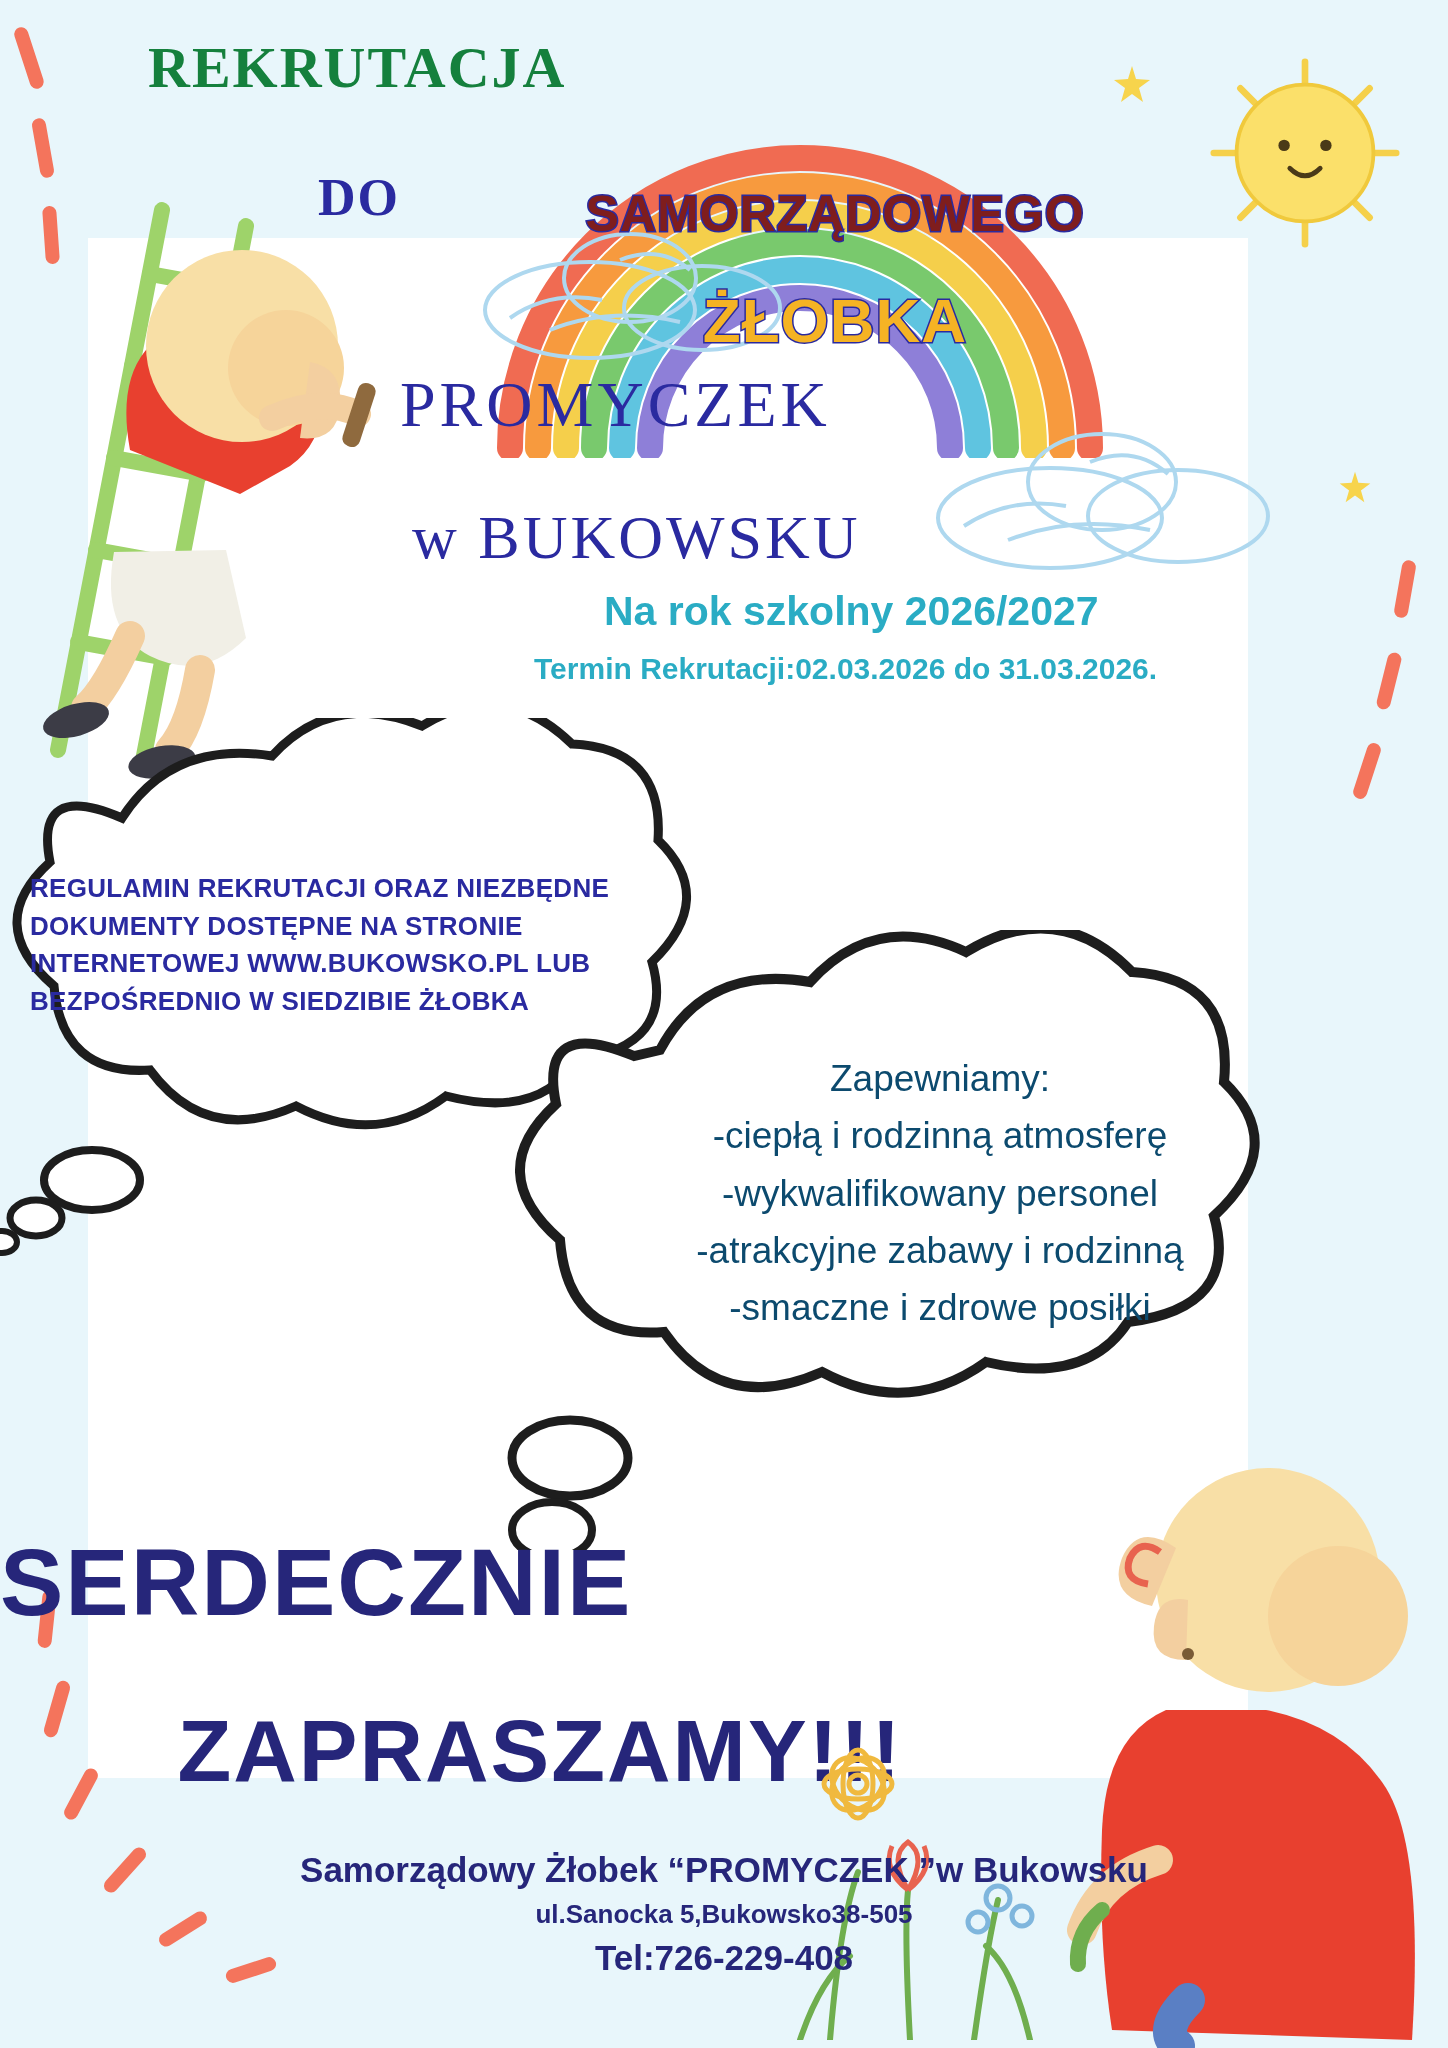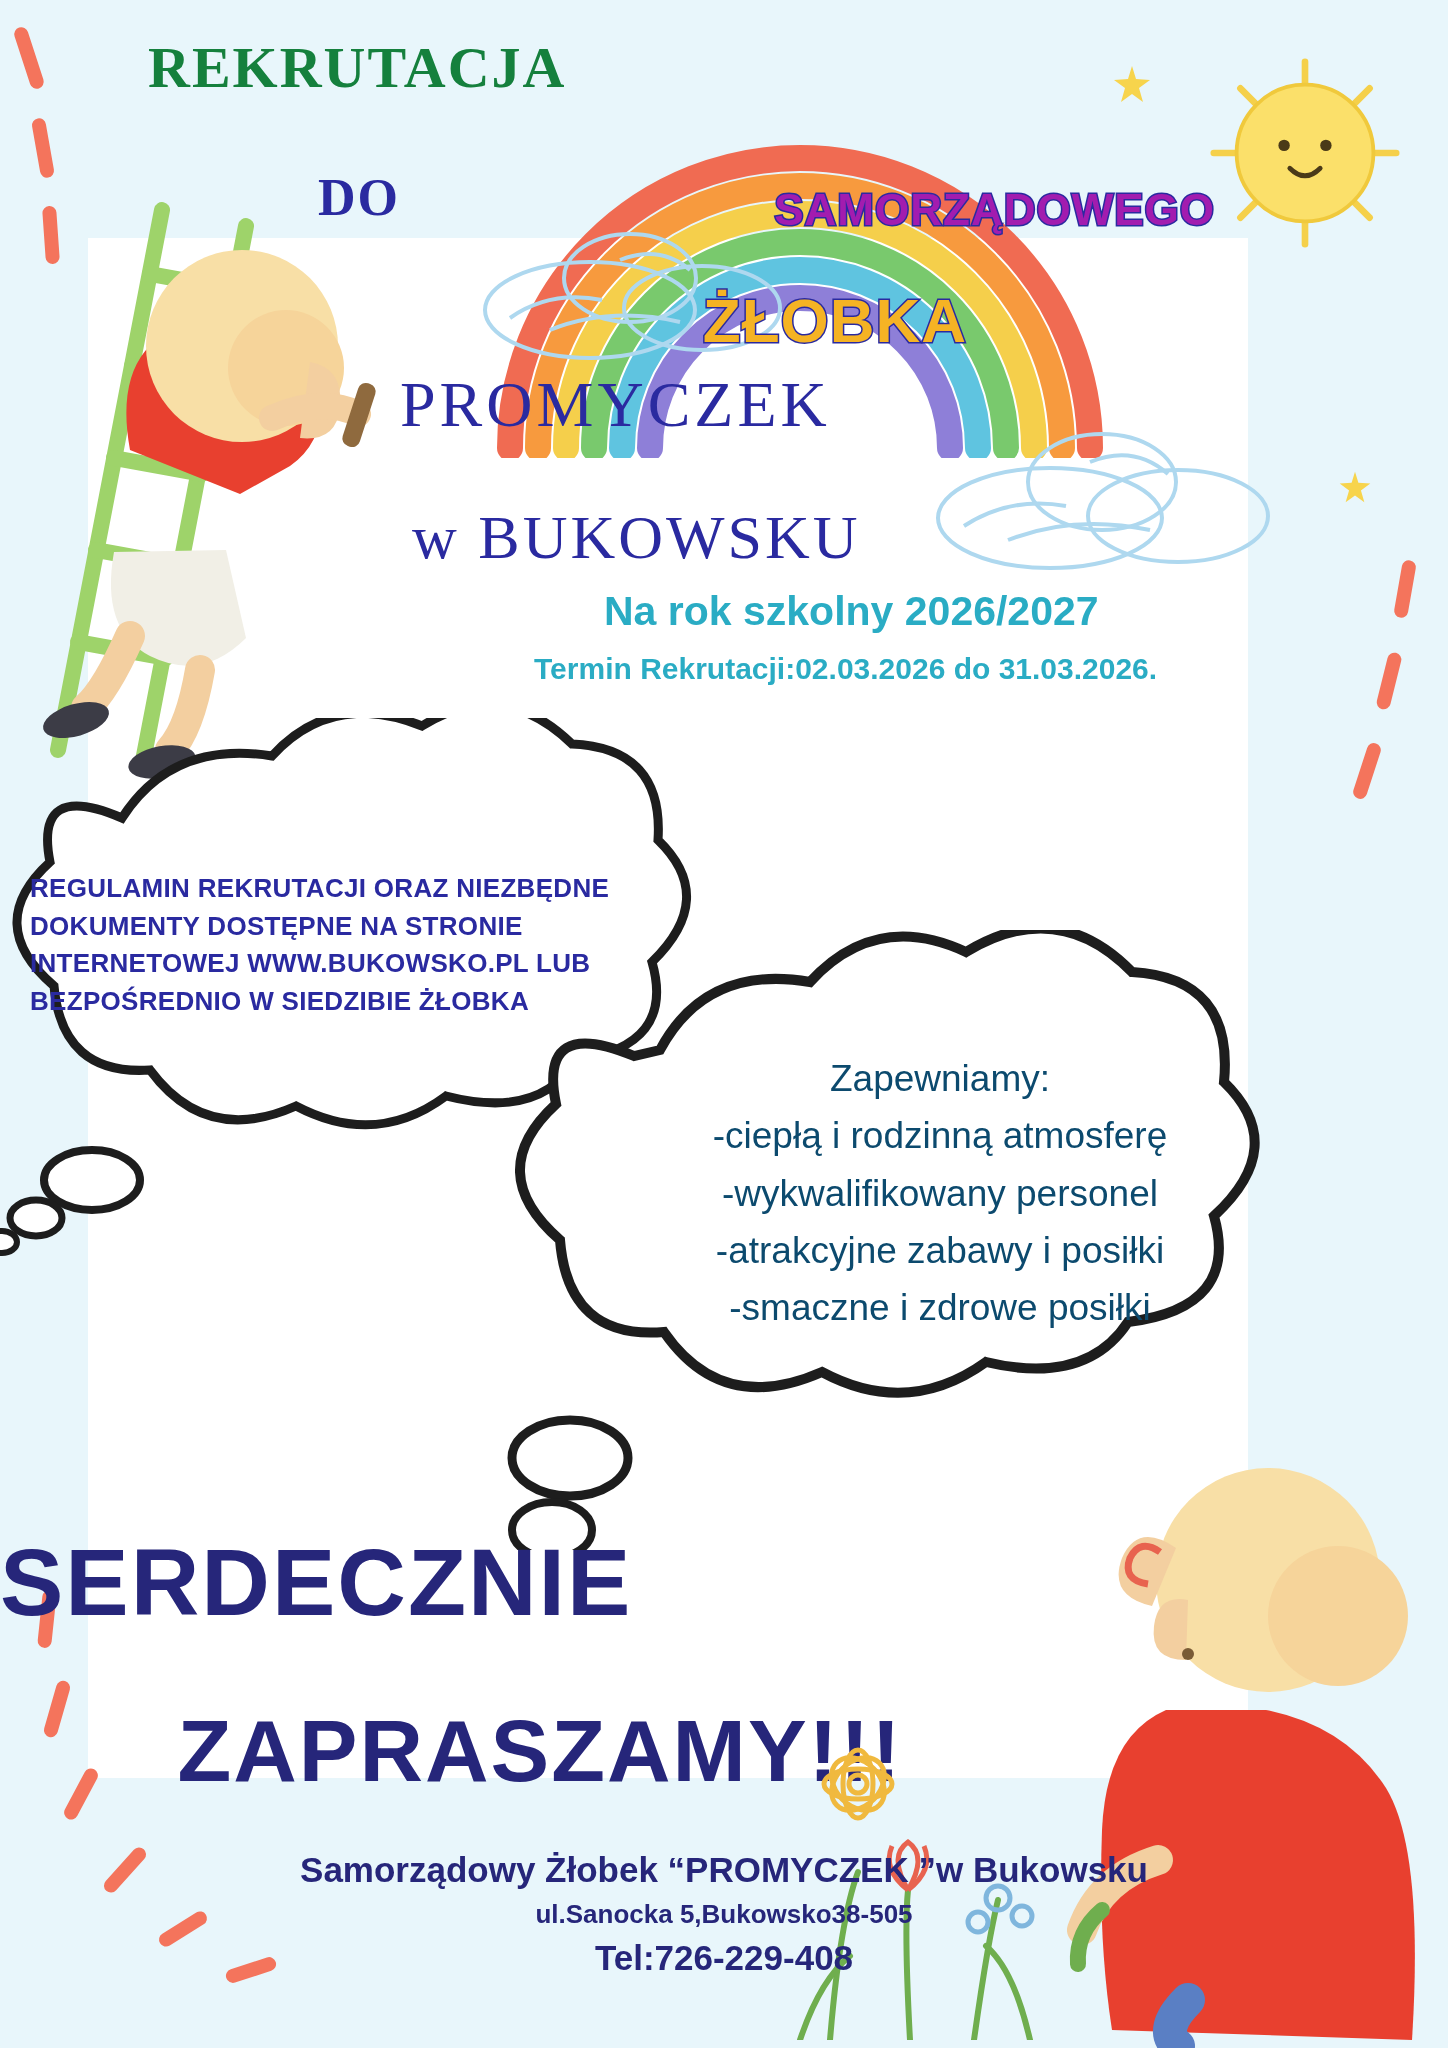--- a/index.html
+++ b/index.html
@@ -28,22 +28,22 @@
     position:absolute;left:148px;top:34px;
     font-size:58px;font-weight:bold;color:#15803d;letter-spacing:2px;
     font-family:"Liberation Serif", serif;
   }
   .h-do{
     position:absolute;left:318px;top:168px;
     font-size:52px;font-weight:bold;color:#2a2aa0;letter-spacing:2px;
     font-family:"Liberation Serif", serif;
   }
   .h-samorz{
-    position:absolute;left:455px;top:185px;width:760px;text-align:right;
-    font-size:44px;font-weight:bold;color:#a21caf;letter-spacing:1px;
+    position:absolute;left:455px;top:185px;width:760px;text-align:center;
+    font-size:50px;font-weight:bold;color:#7f1d1d;letter-spacing:1px;
     font-family:"Liberation Sans", sans-serif;
     -webkit-text-stroke:3px #2a2aa0;
     paint-order:stroke fill;
     white-space:nowrap;
   }
   .h-zlobka{
     position:absolute;left:455px;top:285px;width:760px;text-align:center;
     font-size:62px;font-weight:bold;color:#f5b324;letter-spacing:1px;
     -webkit-text-stroke:3px #2a2aa0;
     paint-order:stroke fill;
@@ -264,21 +264,21 @@
                q-78 -68 -4 -136
                q-18 -88 78 -48 Z" fill="#ffffff" stroke="#1d1d1d" stroke-width="10"></path>
       <ellipse cx="-40" cy="358" rx="58" ry="38" fill="#fff" stroke="#1d1d1d" stroke-width="9" transform="translate(110 170)"></ellipse>
       <ellipse cx="-58" cy="430" rx="40" ry="28" fill="#fff" stroke="#1d1d1d" stroke-width="8" transform="translate(110 170)"></ellipse>
       <ellipse cx="-92" cy="492" rx="28" ry="20" fill="#fff" stroke="#1d1d1d" stroke-width="7" transform="translate(110 170)"></ellipse>
     </svg>
     <div class="txt">
       <div>Zapewniamy:</div>
       <div>-ciepłą i rodzinną atmosferę</div>
       <div>-wykwalifikowany personel</div>
-      <div>-atrakcyjne zabawy i posiłki</div>
+      <div>-atrakcyjne zabawy i rodzinną</div>
       <div>-smaczne i zdrowe posiłki</div>
     </div>
   </div>
 
   <div class="serdecznie">SERDECZNIE</div>
   <div class="zapraszamy">ZAPRASZAMY!!!</div>
 
   <svg class="flowers" viewBox="0 0 330 300">
     <g stroke="#6fae4e" stroke-width="6" fill="none" stroke-linecap="round">
       <path d="M70 300 q10 -120 28 -168"></path>

